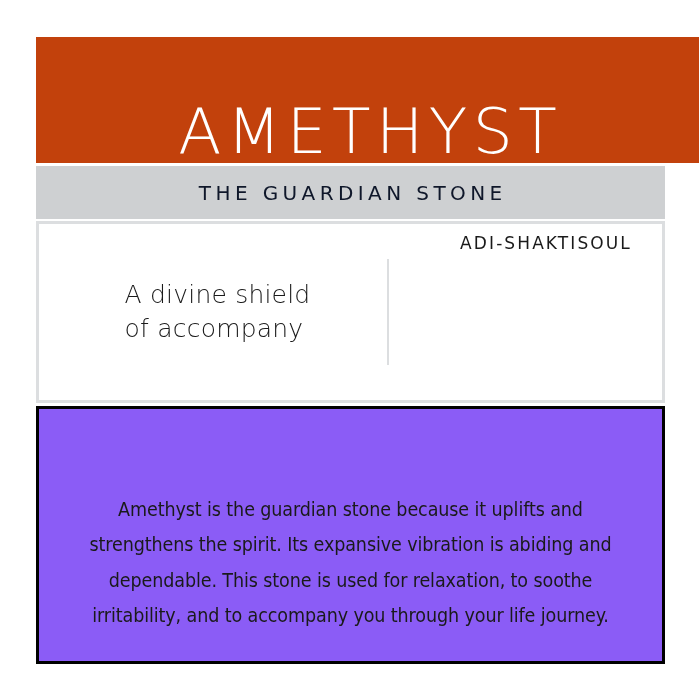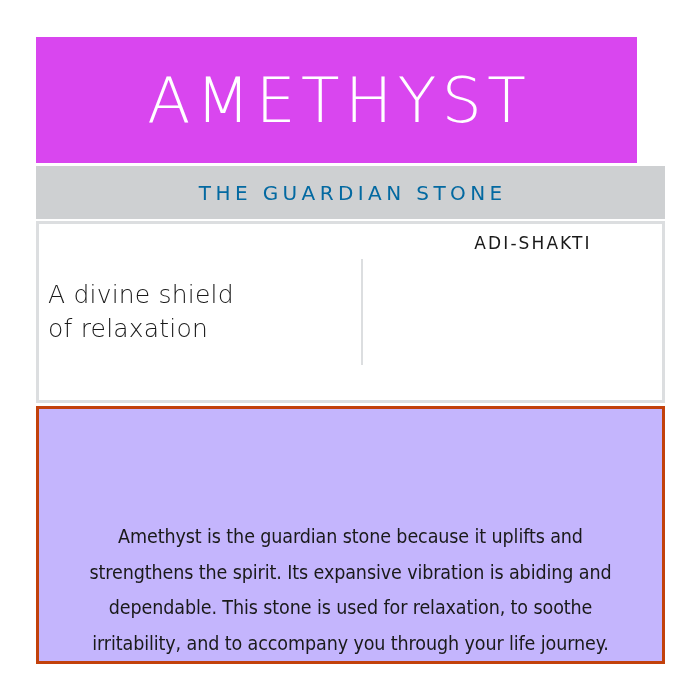--- a/index.html
+++ b/index.html
@@ -22,25 +22,25 @@
     width: 629px;
     height: 627px;
     box-sizing: border-box;
   }
 
   
   .title-band {
     position: absolute;
     left: 0;
     top: 0;
-    width: 601px;
+    width: 663px;
     height: 126px;
-    background: #d946ef;
+    background: #c2410c;
     display: flex;
-    align-items: center;
+    align-items: flex-end;
     justify-content: center;
   }
   .title-text {
     color: #ffffff;
     font-family: "DejaVu Sans", sans-serif;
     font-weight: 200;
     font-size: 63px;
     letter-spacing: 5.5px;
     line-height: 1;
     text-indent: 5.5px;
@@ -54,21 +54,21 @@
     left: 0;
     top: 129px;
     width: 629px;
     height: 53px;
     background: #ced0d2;
     display: flex;
     align-items: center;
     justify-content: center;
   }
   .subtitle-text {
-    color: #0369a1;
+    color: #0f172a;
     font-family: "DejaVu Sans", sans-serif;
     font-weight: 400;
     font-size: 20px;
     letter-spacing: 4.4px;
     text-indent: 4.4px;
     white-space: nowrap;
   }
 
   
   .attributes-panel {
@@ -77,23 +77,24 @@
     top: 184px;
     width: 629px;
     height: 182px;
     box-sizing: border-box;
     border: 3px solid #dcdee0;
     background: #ffffff;
     display: flex;
     align-items: stretch;
   }
   .tagline-cell {
-    width: 322px;
+    width: 348px;
     display: flex;
     align-items: center;
+    justify-content: center;
     padding-left: 9px;
     box-sizing: border-box;
   }
   .tagline-text {
     color: #1a1a1a;
     font-family: "DejaVu Sans", sans-serif;
     font-weight: 300;
     font-size: 25px;
     line-height: 1.36;
     text-align: left;
@@ -125,24 +126,24 @@
   }
 
   
   .description-panel {
     position: absolute;
     left: 0;
     top: 369px;
     width: 629px;
     height: 258px;
     box-sizing: border-box;
-    border: 3px solid #c2410c;
-    background: #c4b5fd;
+    border: 3px solid #000000;
+    background: #8b5cf6;
     display: flex;
-    align-items: flex-end;
+    align-items: center;
     justify-content: center;
   }
   .description-text {
     color: #1a1a1a;
     font-family: "DejaVu Sans Condensed", "DejaVu Sans", sans-serif;
     font-weight: 300;
     font-size: 19.5px;
     line-height: 1.82;
     text-align: center;
     width: 540px;
@@ -161,28 +162,29 @@
 
   <div class="subtitle-band">
     <div class="subtitle-text">THE GUARDIAN STONE</div>
   </div>
 
   <div class="attributes-panel">
 
     <div class="tagline-cell">
       <div class="tagline-text">
         <div>A divine shield</div>
-        <div>of relaxation</div>
+        <div>of accompany</div>
       </div>
     </div>
 
     <div class="cell-divider"></div>
 
     <div class="keywords-cell">
       <div class="keyword-item">ADI-SHAKTI</div>
+      <div class="keyword-item">SOUL</div>
     </div>
 
   </div>
 
   <div class="description-panel">
     <div class="description-text">Amethyst is the guardian stone because it uplifts and strengthens the spirit. Its expansive vibration is abiding and dependable. This stone is used for relaxation, to soothe irritability, and to accompany you through your life journey.</div>
   </div>
 
 </div>
 

